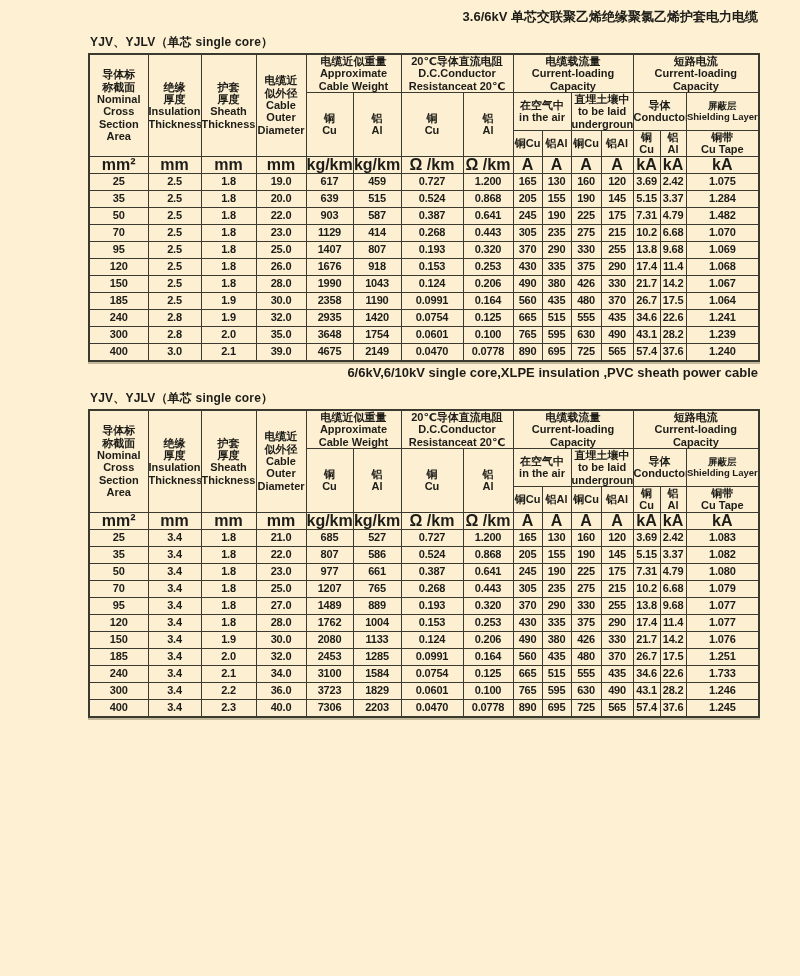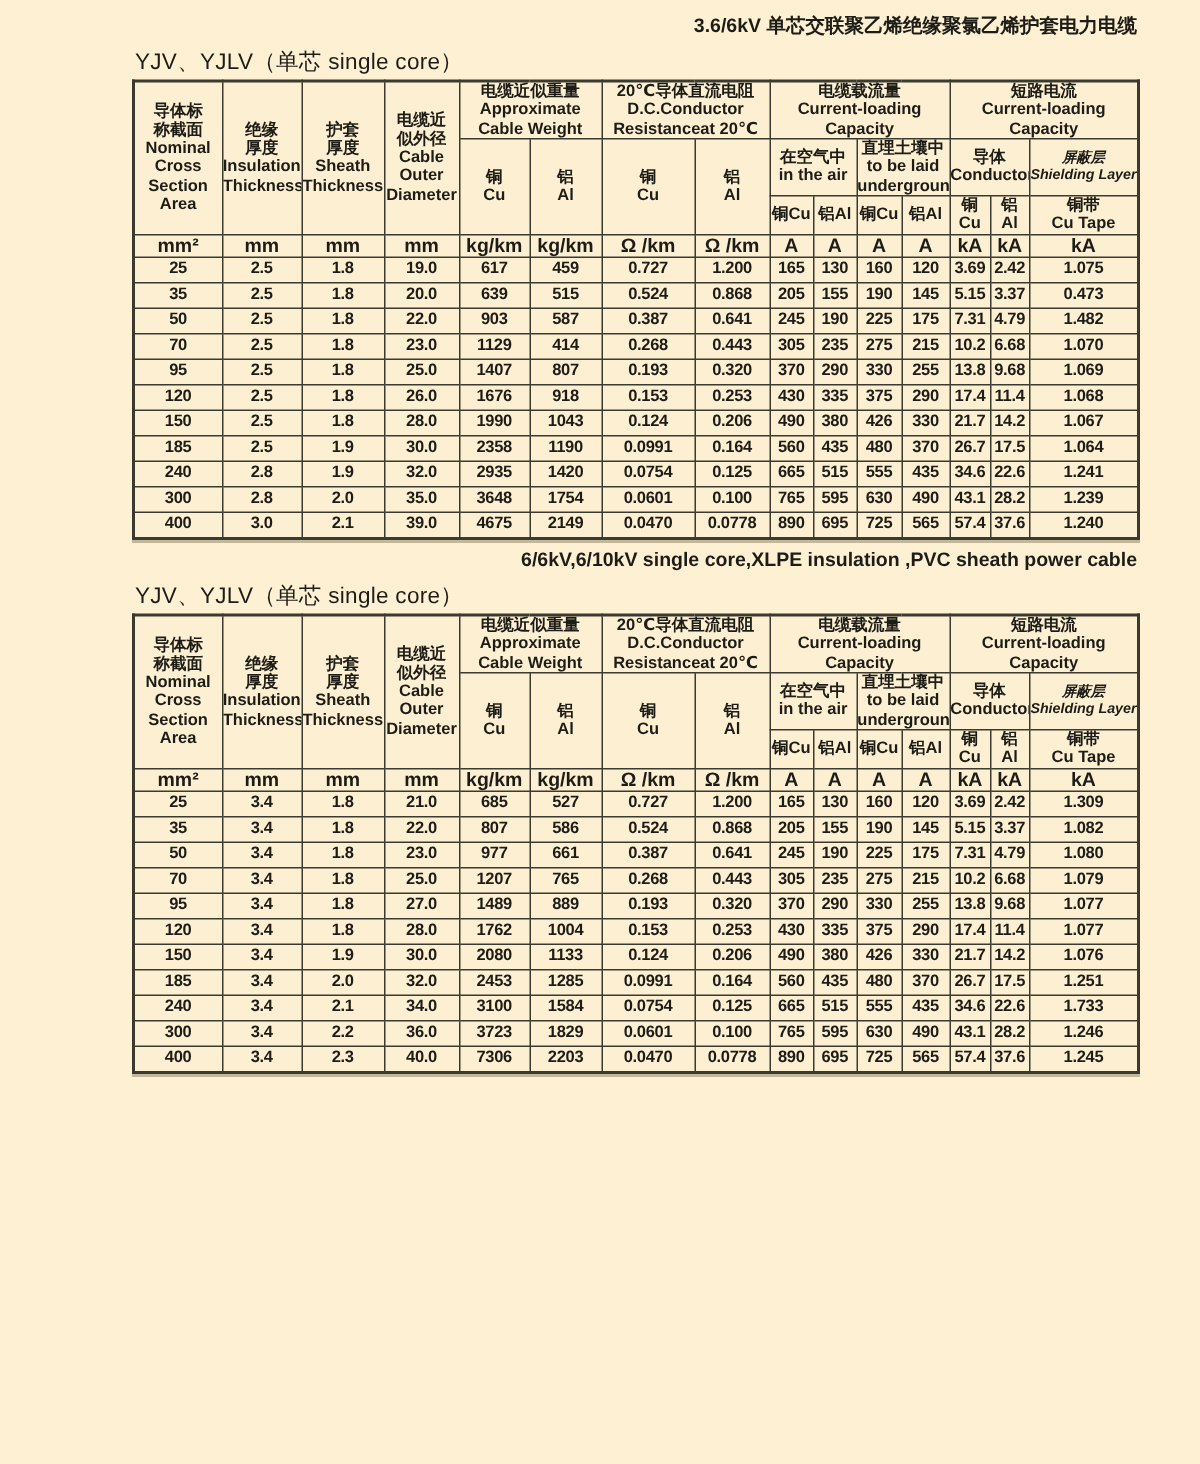--- a/index.html
+++ b/index.html
@@ -6,38 +6,38 @@
   .sheet {
     position:relative; width:800px; height:976px;
     background:#FDF0D3; color:#1D1C17; overflow:hidden;
     font-family:"Liberation Sans","DejaVu Sans",sans-serif;
   }
   .block { position:absolute; left:88px; width:670px; }
   .caption { position:relative; height:47px; }
   .titles { position:absolute; right:0; top:2px; text-align:center;
             font-weight:bold; font-size:13px; line-height:1.32; }
   .product-label { position:absolute; left:2px; bottom:2px;
-                   font-size:15px; font-weight:400; letter-spacing:.2px; }
+                   font-size:12px; font-weight:700; letter-spacing:.2px; }
   table.spec {
     border-collapse:collapse; table-layout:fixed; width:670px;
     border:2px solid #3B3A30; background:#FCEFD2;
     box-shadow:0 2px 0 rgba(125,113,84,.45);
   }
   .spec th, .spec td {
     border:1px solid #3B3A30; text-align:center; vertical-align:middle;
     padding:0; white-space:pre-line; overflow:hidden;
   }
   .spec th { font-size:11px; font-weight:bold; line-height:1.12; }
   .spec td { font-size:11px; font-weight:bold; height:16px; line-height:1; letter-spacing:-.2px; }
   tr.r1 { height:38px; }
   tr.r2 { height:33px; }
   tr.r3 { height:23px; }
   tr.units { height:15px; }
-  tr.units th { font-size:13px; line-height:1;margin-top:44px; }
-  .small-font { font-size:9.5px !important; line-height:1.2 !important;font-style:italic; }
+  tr.units th { font-size:16px; line-height:1;margin-top:44px; }
+  .small-font { font-size:9.5px !important; line-height:1.2 !important; }
 </style>
 </head>
 <body>
 
 <div class="sheet">
 
   <div class="block" style="top:6px;">
     <div class="caption">
       <div class="product-label">YJV、YJLV（单芯 single core）</div>
       <div class="titles">
@@ -169,21 +169,21 @@
             <td>639</td>
             <td>515</td>
             <td>0.524</td>
             <td>0.868</td>
             <td>205</td>
             <td>155</td>
             <td>190</td>
             <td>145</td>
             <td>5.15</td>
             <td>3.37</td>
-            <td>0.473</td>
+            <td>1.284</td>
           </tr>
           <tr>
             <td>50</td>
             <td>2.5</td>
             <td>1.8</td>
             <td>22.0</td>
             <td>903</td>
             <td>587</td>
             <td>0.387</td>
             <td>0.641</td>
@@ -450,21 +450,21 @@
             <td>685</td>
             <td>527</td>
             <td>0.727</td>
             <td>1.200</td>
             <td>165</td>
             <td>130</td>
             <td>160</td>
             <td>120</td>
             <td>3.69</td>
             <td>2.42</td>
-            <td>1.309</td>
+            <td>1.083</td>
           </tr>
           <tr>
             <td>35</td>
             <td>3.4</td>
             <td>1.8</td>
             <td>22.0</td>
             <td>807</td>
             <td>586</td>
             <td>0.524</td>
             <td>0.868</td>

